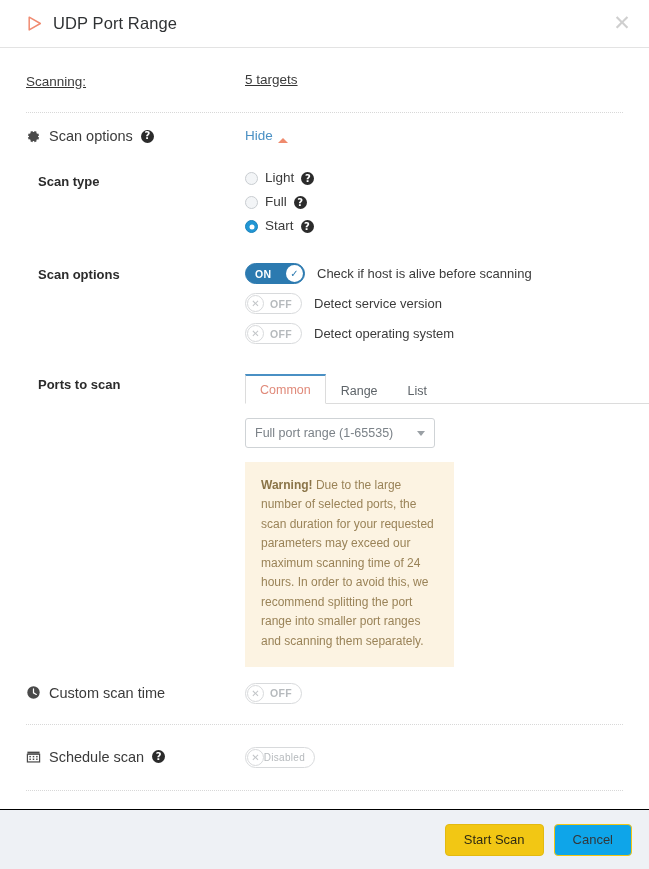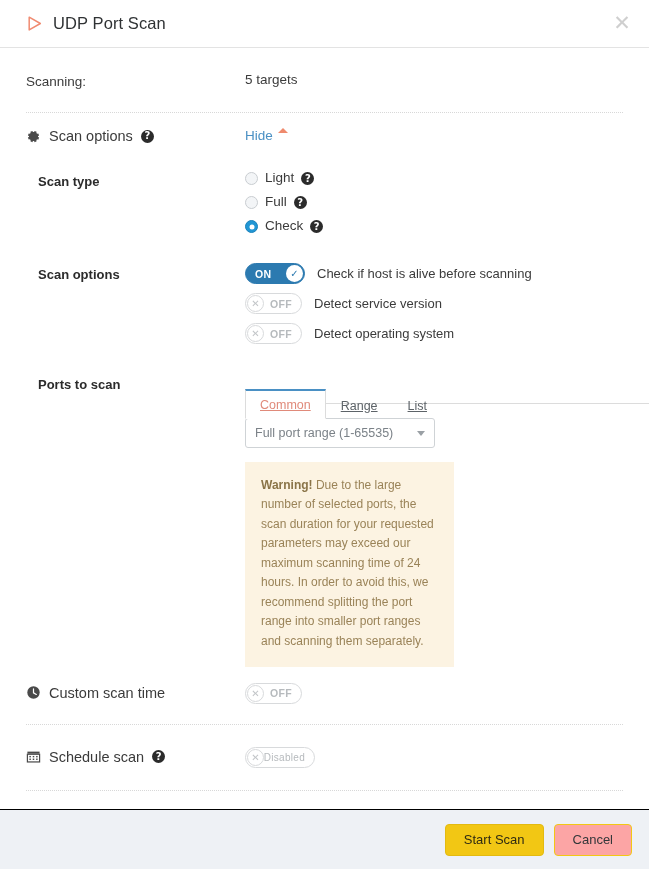--- a/index.html
+++ b/index.html
@@ -83,21 +83,21 @@
     font-size: 10px; font-weight: bold; line-height: 1;
     font-family: "DejaVu Sans", sans-serif;
     cursor: pointer; flex: 0 0 auto;
     position: relative; top: 0px;
   }
 
   .icon-sq { width: 15px; height: 15px; flex: 0 0 15px; display:block; }
 
   
   .hide-link {
-    display: inline-flex; align-items: flex-start; gap: 5px;
+    display: inline-flex; align-items: flex-end; gap: 5px;
     color: #4a90c4; font-size: 13.5px; cursor: pointer;
   }
   .hide-caret {
     width: 0; height: 0;
     border-left: 5px solid transparent;
     border-right: 5px solid transparent;
     border-bottom: 5px solid #ef8a6d;
   }
 
   
@@ -174,21 +174,21 @@
   .tabs {
     display: flex; align-items: flex-end;
     border-bottom: 1px solid #dcdcdc;
     width: 405px;
   }
   .tab {
     padding: 7px 14px 6px;
     font-size: 12.5px; color: #5d6368;
     cursor: pointer; background: transparent;
     border: 1px solid transparent; border-bottom: none;
-    position: relative; top: 16px; text-decoration: underline;
+    position: relative; top: 1px;
   }
   .tab.active {
     background: #ffffff;
     border-color: #dcdcdc;
     border-top: 2px solid #4a90c4;
     color: #e08a7a;
     border-bottom: 1px solid #ffffff;
   }
 
   
@@ -233,43 +233,43 @@
   .btn {
     height: 32px; border-radius: 4px;
     font-size: 13px; cursor: pointer;
     display: inline-flex; align-items: center; justify-content: center;
     padding: 0 18px;
   }
   .btn-primary {
     background: #f2c714; border: 1px solid #e3ba10; color: #2f2b13;
   }
   .btn-secondary {
-    background: #fca5a5; border: 1px solid #f2c714; color: #33373a;
+    background: #0ea5e9; border: 1px solid #f2c714; color: #33373a;
   }
 </style>
 </head>
 <body>
 
 <div class="dialog">
 
   <div class="header">
     <div class="title-wrap">
       <span>
         <svg class="play-icon" viewBox="0 0 16 16">
           <path d="M3 2 L13.5 8 L3 14 Z" fill="none" stroke="#f08a70" stroke-width="1.4" stroke-linejoin="round"></path>
         </svg>
       </span>
-      <span class="dialog-title">UDP Port Scan</span>
+      <span class="dialog-title">UDP Port Range</span>
     </div>
     <div class="close-btn">✕</div>
   </div>
 
   <div class="body">
 
-    <div class="row" style="padding-top:22px;padding-bottom:22px;">
+    <div class="row" style="padding-top:22px;padding-bottom:22px;text-decoration:underline;">
       <div class="lbl-col">
         <span class="plain-val">Scanning:</span>
       </div>
       <div class="val-col">
         <span class="plain-val">5 targets</span>
       </div>
     </div>
 
     <div class="row-divider"></div>
 
@@ -304,21 +304,21 @@
           <span>Light</span>
           <span class="help">?</span>
         </label>
         <label class="radio-line">
           <span class="radio"></span>
           <span>Full</span>
           <span class="help">?</span>
         </label>
         <label class="radio-line">
           <span class="radio on"></span>
-          <span>Check</span>
+          <span>Start</span>
           <span class="help">?</span>
         </label>
       </div>
     </div>
 
     <div class="row" style="padding-top:21px;">
       <div class="lbl-col">
         <span class="sub-label">Scan options</span>
       </div>
       <div class="val-col">

